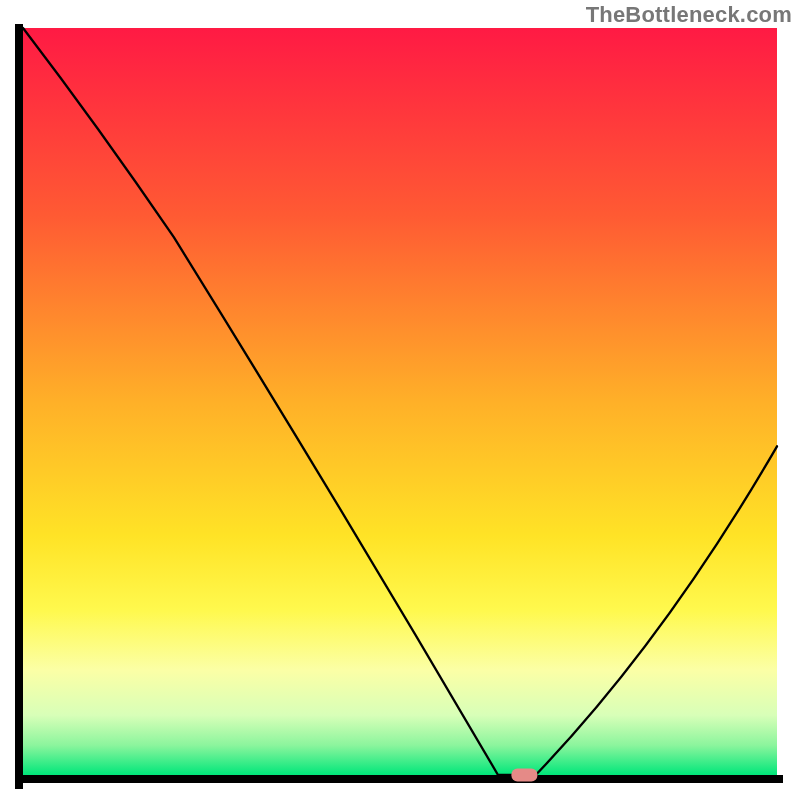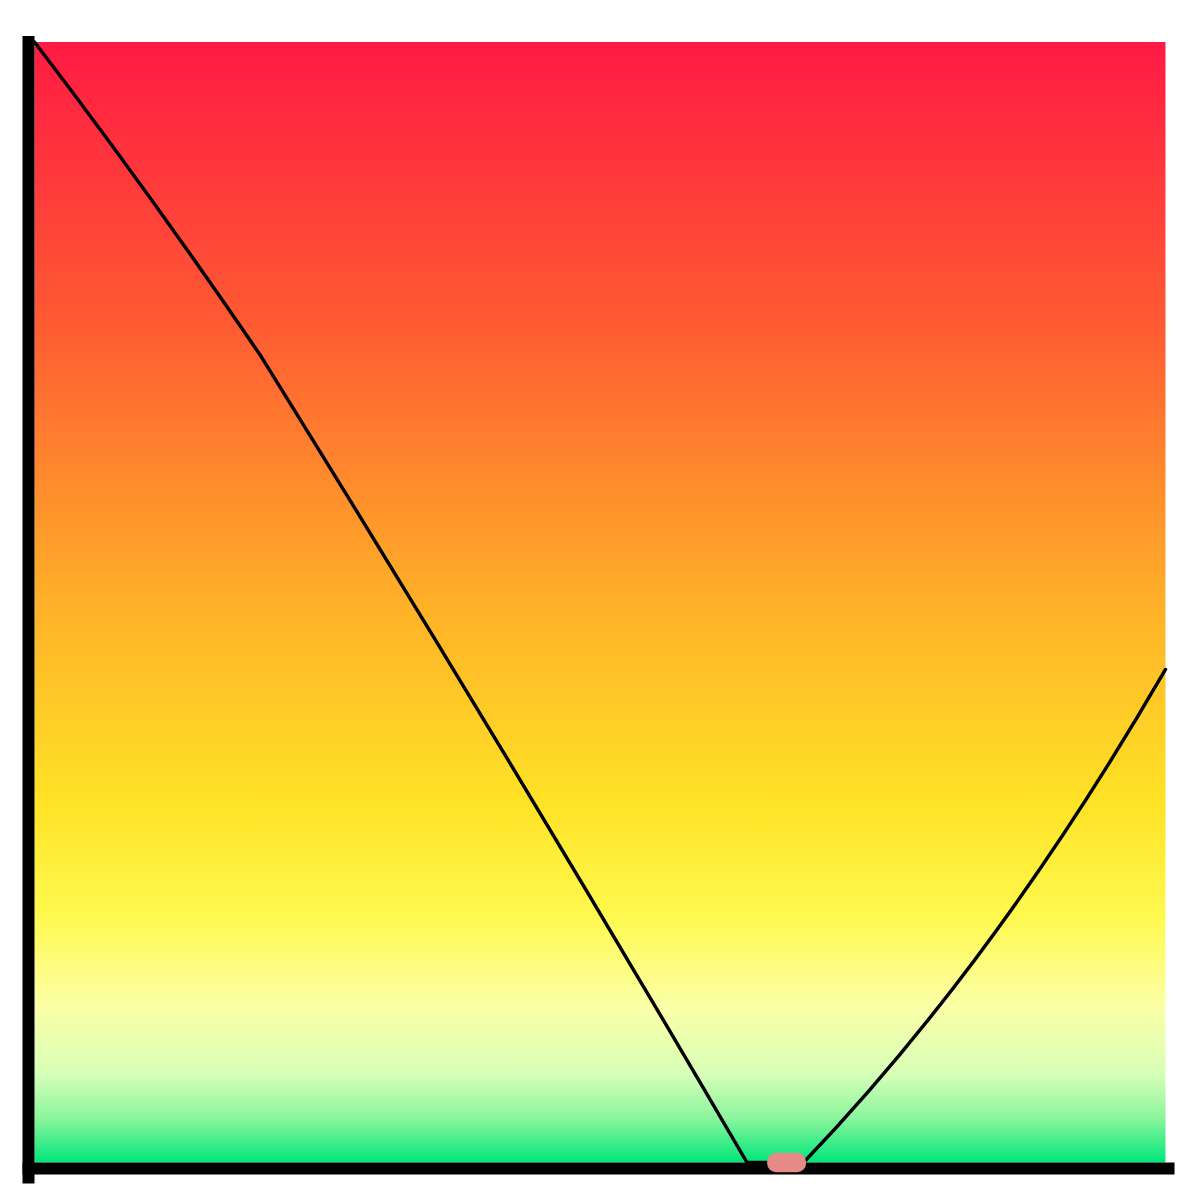--- a/index.html
+++ b/index.html
@@ -25,20 +25,21 @@
     letter-spacing: 0.2px;
   }
   svg {
     display: block;
   }
 </style>
 </head>
 <body>
 
 <div class="container">
+  <div class="watermark">TheBottleneck.com</div>
 
   <svg id="chart-svg" width="800" height="800" viewBox="0 0 800 800">
     <defs>
       <linearGradient id="bg-grad" x1="0" y1="0" x2="0" y2="1">
           <stop offset="0.00%" stop-color="#ff1a44"></stop>
           <stop offset="25.00%" stop-color="#ff5a33"></stop>
           <stop offset="50.00%" stop-color="#ffb028"></stop>
           <stop offset="68.00%" stop-color="#ffe326"></stop>
           <stop offset="78.00%" stop-color="#fff94e"></stop>
           <stop offset="86.00%" stop-color="#fbffa6"></stop>

